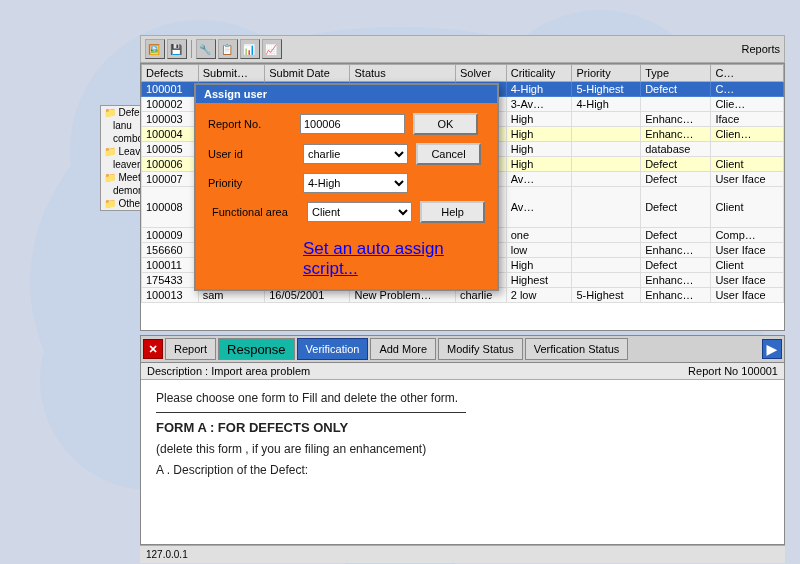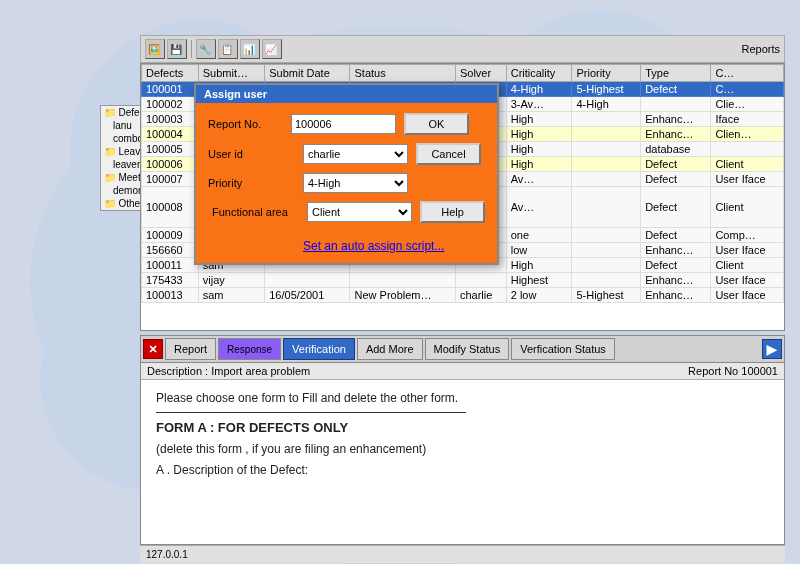--- a/index.html
+++ b/index.html
@@ -257,21 +257,21 @@
     </div>
   </div>
 
   <div style="position:absolute;top:48px;left:54px;width:305px;background:#f97316;border:2px solid #888;box-shadow:3px 3px 8px rgba(0,0,0,0.35);z-index:200;">
     <div style="background:#316AC5;color:white;padding:3px 8px;font-size:11px;font-weight:bold;">
       <span>Assign user</span>
     </div>
     <div style="padding:10px 12px;">
 
       <div style="display:flex;align-items:center;margin-bottom:8px;">
-        <label style="width:83px;font-size:11px;">Report No.</label>
+        <label style="width:92px;font-size:11px;">Report No.</label>
         <input type="text" value="100006" style="width: 105px; height: 20px; border: 1px solid rgb(136, 136, 136); padding: 1px 3px; font-size: 11px;">
         <button style="width:65px;height:22px;margin-left:8px;background:#e8e8e8;border:2px outset #ccc;font-size:11px;cursor:pointer;">OK</button>
       </div>
 
       <div style="display:flex;align-items:center;margin-bottom:8px;">
         <label style="width:95px;font-size:11px;">User id</label>
         <select style="width:105px;height:20px;border:1px solid #888;font-size:11px;background:white;">
           <option>charlie</option>
           <option>sam</option>
           <option>greg</option>
@@ -296,33 +296,33 @@
         <select style="width:105px;height:20px;border:1px solid #888;font-size:11px;background:white;">
           <option>Client</option>
           <option>Server</option>
           <option>Database</option>
           <option>User Iface</option>
         </select>
         <button style="width:65px;height:22px;margin-left:8px;background:#e8e8e8;border:2px outset #ccc;font-size:11px;cursor:pointer;">Help</button>
       </div>
 
       <div style="margin-left:95px;">
-        <a href="#" style="color:blue;text-decoration:underline;font-size:12px;">Set an auto assign script...</a>
+        <a href="#" style="color:blue;text-decoration:underline;font-size:17px;">Set an auto assign script...</a>
       </div>
     </div>
   </div>
 
   <div style="background:white;border:1px solid #888;margin-top:4px;height:210px;">
 
     <div style="display:flex;align-items:center;background:#d0d0d0;border-bottom:1px solid #888;padding:2px;gap:2px;">
       <div style="width:20px;height:20px;background:#cc0000;border:1px solid #880000;display:flex;align-items:center;justify-content:center;color:white;font-weight:bold;font-size:11px;cursor:pointer;">
         <span>✕</span>
       </div>
       <button style="height:22px;padding:2px 8px;background:#d8d8d8;border:1px solid #888;font-size:11px;cursor:pointer;">Report</button>
-      <button style="height:22px;padding:2px 8px;background:#8b5cf6;border:1px solid #888;font-size:10px;cursor:pointer;">Response</button>
+      <button style="height:22px;padding:2px 8px;background:#14b8a6;border:1px solid #888;font-size:13px;cursor:pointer;">Response</button>
       <button style="height:22px;padding:2px 8px;background:#316AC5;color:white;border:1px solid #1a3a8a;font-size:11px;cursor:pointer;">Verification</button>
       <button style="height:22px;padding:2px 8px;background:#d8d8d8;border:1px solid #888;font-size:11px;cursor:pointer;">Add More</button>
       <button style="height:22px;padding:2px 8px;background:#d8d8d8;border:1px solid #888;font-size:11px;cursor:pointer;">Modify Status</button>
       <button style="height:22px;padding:2px 8px;background:#d8d8d8;border:1px solid #888;font-size:11px;cursor:pointer;">Verfication Status</button>
       <div style="margin-left:auto;width:20px;height:20px;background:#316AC5;border:1px solid #1a3a8a;display:flex;align-items:center;justify-content:center;color:white;cursor:pointer;font-size:14px;">
         <span>▶</span>
       </div>
     </div>
 
     <div style="display:flex;justify-content:space-between;padding:2px 6px;background:#e8e8e8;border-bottom:1px solid #aaa;font-size:11px;">

